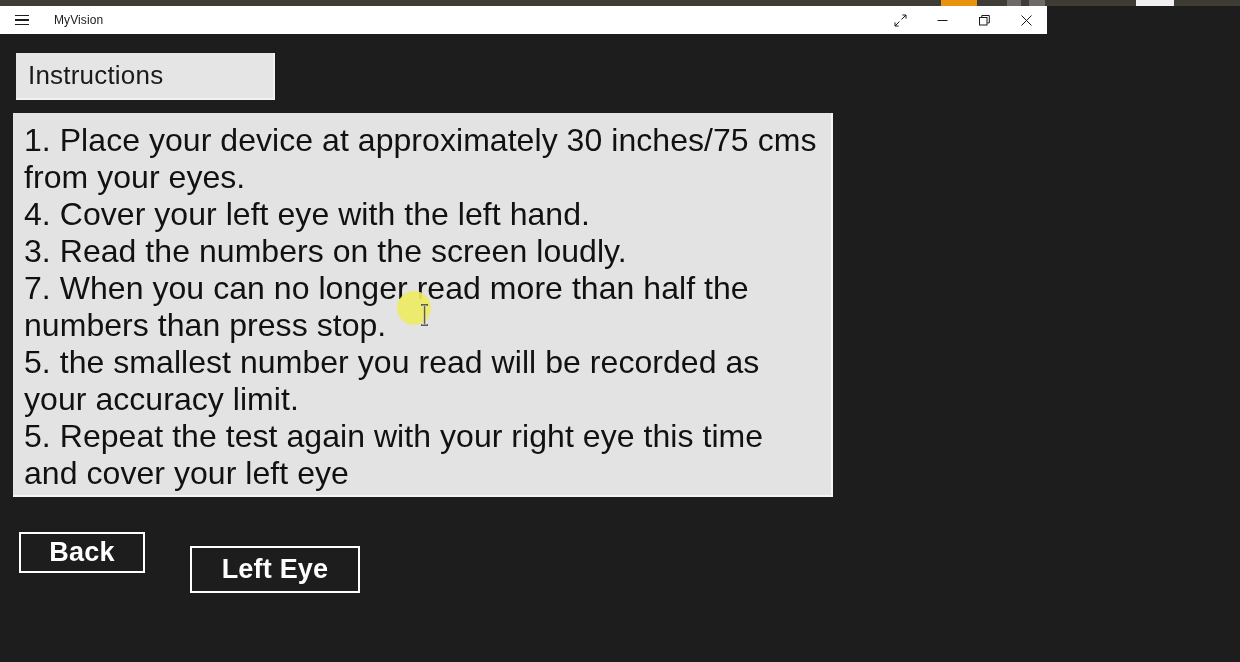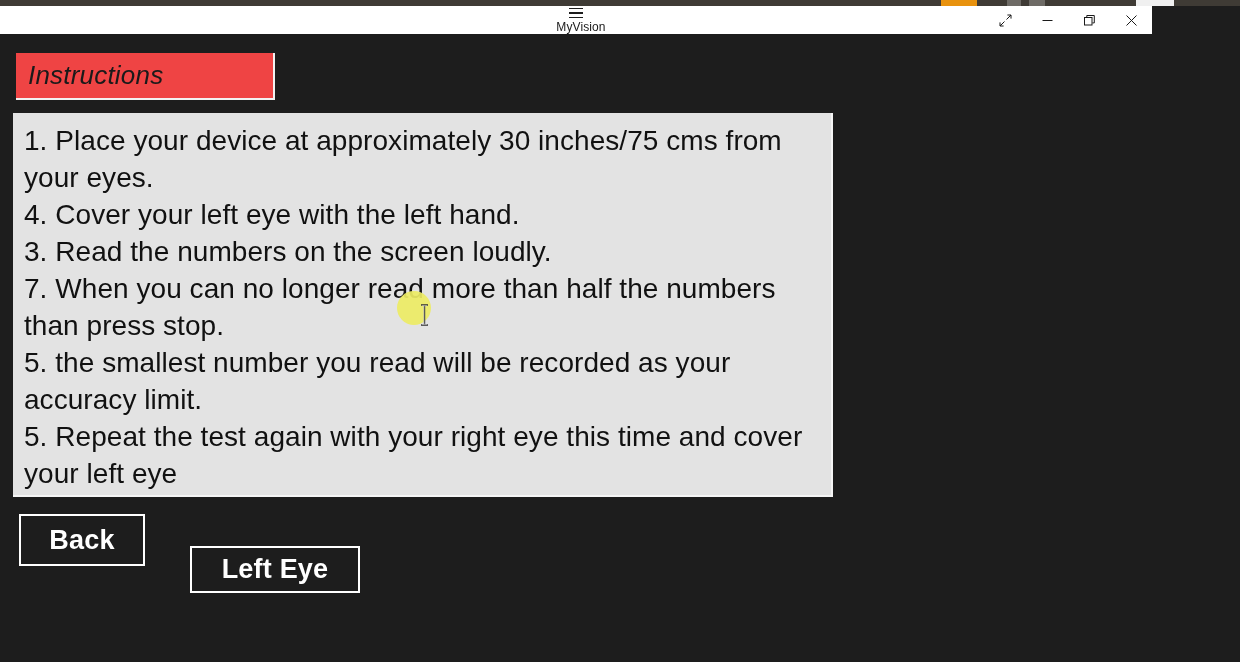--- a/index.html
+++ b/index.html
@@ -27,27 +27,26 @@
   #bg-strip .seg {
     position: absolute;
     top: 0;
     height: 6px;
   }
 
   
   #titlebar {
     position: absolute;
     top: 6px; left: 0;
-    width: 1152px;
+    width: 1047px;
     height: 28px;
     background: #ffffff;
     z-index: 5;
     display: flex;
     align-items: center;
-    flex-direction: column;
   }
   #hamburger-btn {
     width: 44px;
     height: 28px;
     display: flex;
     flex-direction: column;
     align-items: center;
     justify-content: center;
     gap: 3px;
     cursor: pointer;
@@ -119,21 +118,21 @@
     top: 79px;
     width: 820px;
     height: 384px;
     background: #e3e3e3;
     border-right: 2px solid #f5f5f5;
     border-bottom: 2px solid #f5f5f5;
     box-sizing: border-box;
     padding: 9px 14px 0 11px;
   }
   #instructions-list {
-    font-size: 28px;
+    font-size: 32px;
     line-height: 37px;
     color: #111111;
     font-weight: 400;
     letter-spacing: 0.05px;
   }
   #instructions-list .step {
     margin: 0;
   }
 
   
@@ -146,21 +145,21 @@
     font-size: 27px;
     font-weight: 700;
     display: flex;
     align-items: center;
     justify-content: center;
     cursor: pointer;
     font-family: "Liberation Sans", sans-serif;
     letter-spacing: 0.2px;
     padding: 0;
   }
-  #btn-back  { left: 19px;  top: 480px; width: 126px; height: 52px; }
+  #btn-back  { left: 19px;  top: 498px; width: 126px; height: 41px; }
   #btn-left  { left: 190px; top: 512px; width: 170px; height: 47px; }
   #btn-right { left: 403px; top: 514px; width: 155px; height: 48px; }
 
   
   #cursor-highlight {
     position: absolute;
     left: 397px;
     top: 257px;
     width: 34px;
     height: 34px;
@@ -218,21 +217,21 @@
     <div class="wc">
       <svg width="13" height="13" viewBox="0 0 13 13">
         <path d="M1.5 1.5 L11.5 11.5 M11.5 1.5 L1.5 11.5" stroke="#1a1a1a" stroke-width="1"></path>
       </svg>
     </div>
   </div>
 </div>
 
 <div id="content" style="background: rgb(29, 29, 29);">
 
-  <div id="instructions-header" style="background: #ef4444; font-style: italic;">
+  <div id="instructions-header" style="background: #e5e5e5;">
     <span id="instructions-header-label">Instructions</span>
   </div>
 
   <div id="instructions-panel" style="background: rgb(227, 227, 227);">
     <div id="instructions-list">
       <p class="step">1. Place your device at approximately 30 inches/75 cms from your eyes.</p>
       <p class="step">4. Cover your left eye with the left hand.</p>
       <p class="step">3. Read the numbers on the screen loudly.</p>
       <p class="step">7. When you can no longer read more than half the numbers than press stop.</p>
       <p class="step">5. the smallest number you read will be recorded as your accuracy limit.</p>

